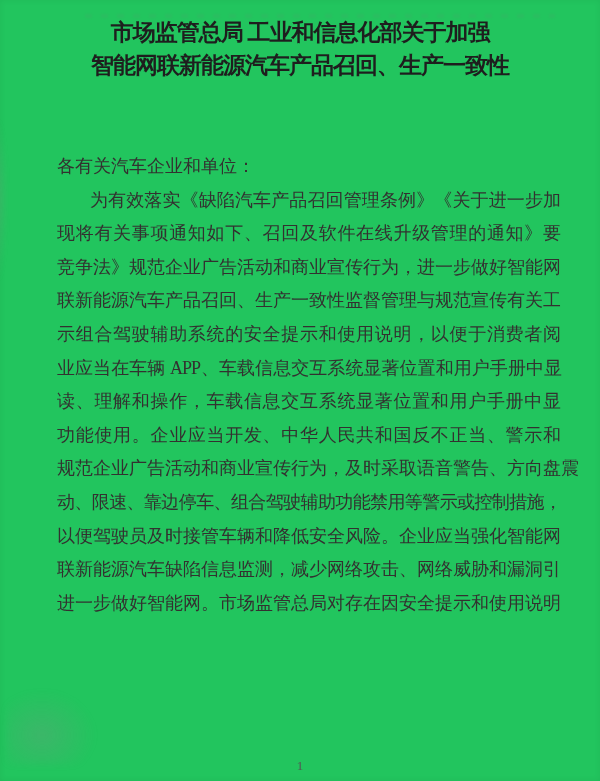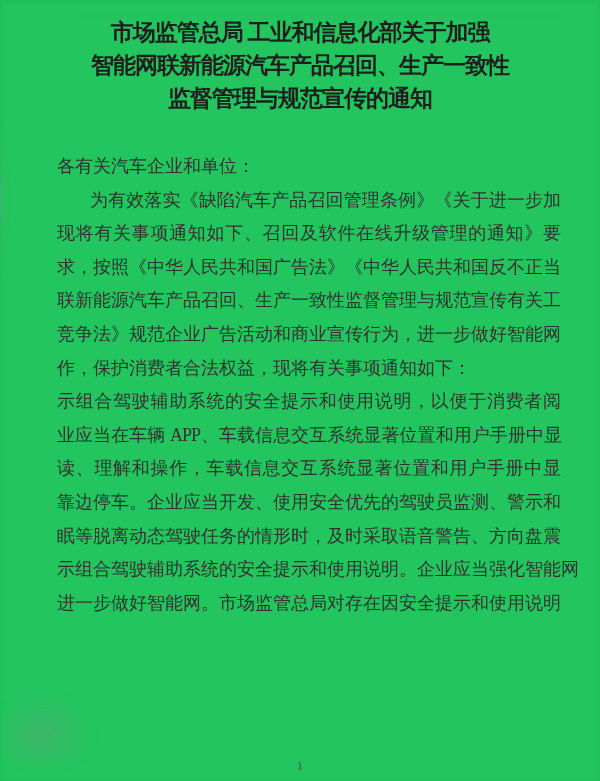--- a/index.html
+++ b/index.html
@@ -77,35 +77,34 @@
 
 <div class="page">
 
   <div class="artifact top-band"></div>
   <div class="artifact left-smudge"></div>
   <div class="artifact corner-smudge"></div>
 
   <div class="doc-title">
     <div>市场监管总局 工业和信息化部关于加强</div>
     <div>智能网联新能源汽车产品召回、生产一致性</div>
-    <div>监督管理与规范宣传的通知</div>
   </div>
 
   <div class="doc-body">
     <div class="line left">各有关汽车企业和单位：</div>
     <div class="line indent">为有效落实《缺陷汽车产品召回管理条例》《关于进一步加</div>
     <div class="line">现将有关事项通知如下、召回及软件在线升级管理的通知》要</div>
-    <div class="line">求，按照《中华人民共和国广告法》《中华人民共和国反不正当</div>
+    <div class="line">竞争法》规范企业广告活动和商业宣传行为，进一步做好智能网</div>
     <div class="line">联新能源汽车产品召回、生产一致性监督管理与规范宣传有关工</div>
-    <div class="line">竞争法》规范企业广告活动和商业宣传行为，进一步做好智能网</div>
-    <div class="line left">作，保护消费者合法权益，现将有关事项通知如下：</div>
     <div class="line">示组合驾驶辅助系统的安全提示和使用说明，以便于消费者阅</div>
     <div class="line tight">业应当在车辆 APP、车载信息交互系统显著位置和用户手册中显</div>
     <div class="line">读、理解和操作，车载信息交互系统显著位置和用户手册中显</div>
-    <div class="line">靠边停车。企业应当开发、使用安全优先的驾驶员监测、警示和</div>
-    <div class="line">眠等脱离动态驾驶任务的情形时，及时采取语音警告、方向盘震</div>
-    <div class="line">示组合驾驶辅助系统的安全提示和使用说明。企业应当强化智能网</div>
+    <div class="line">功能使用。企业应当开发、中华人民共和国反不正当、警示和</div>
+    <div class="line">规范企业广告活动和商业宣传行为，及时采取语音警告、方向盘震</div>
+    <div class="line tight">动、限速、靠边停车、组合驾驶辅助功能禁用等警示或控制措施，</div>
+    <div class="line">以便驾驶员及时接管车辆和降低安全风险。企业应当强化智能网</div>
+    <div class="line">联新能源汽车缺陷信息监测，减少网络攻击、网络威胁和漏洞引</div>
     <div class="line">进一步做好智能网。市场监管总局对存在因安全提示和使用说明</div>
   </div>
 
   <div class="page-footer">1</div>
 
 </div>
 
 </body></html>

